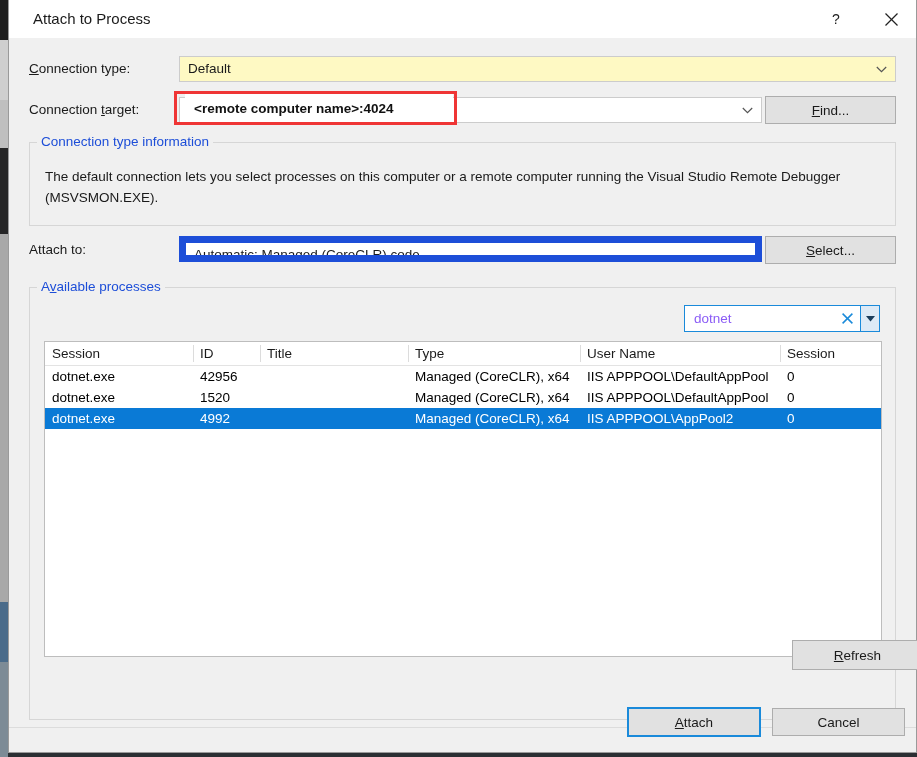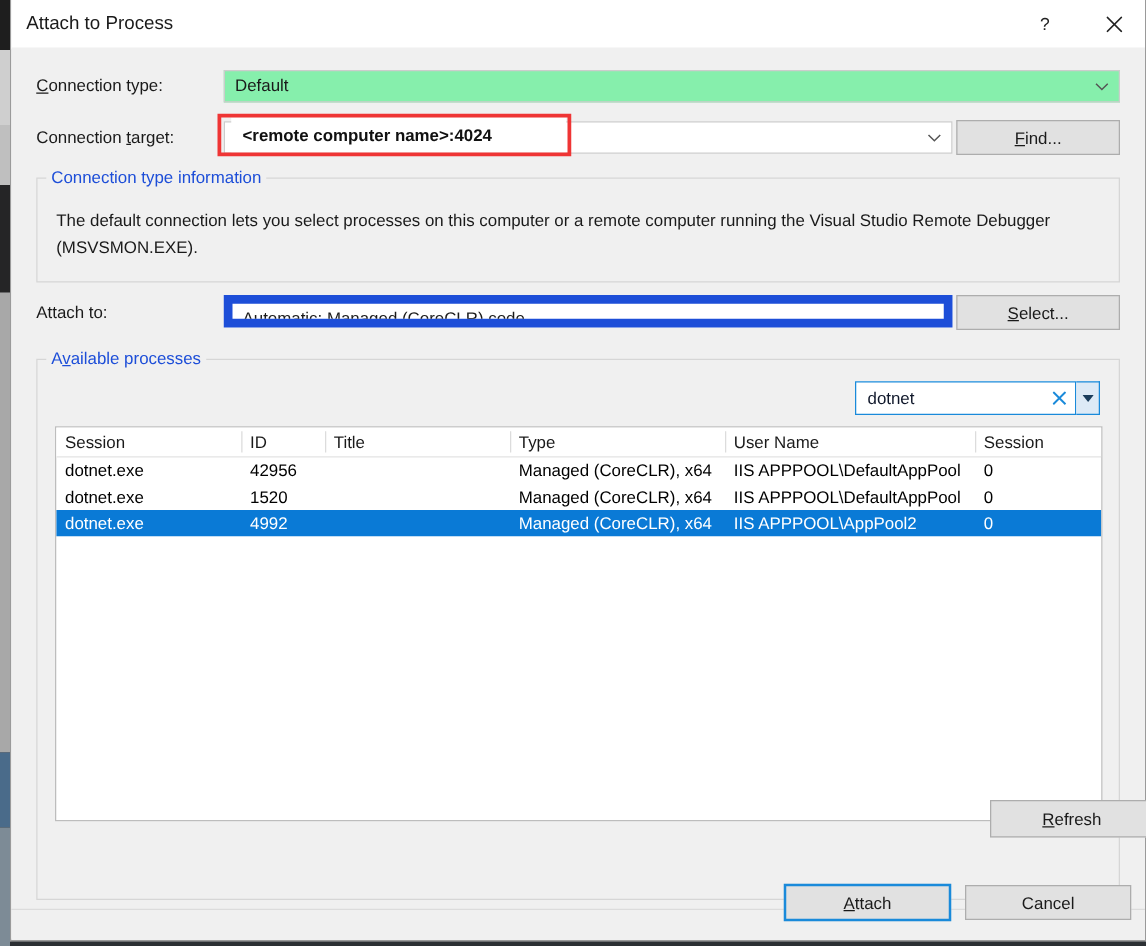--- a/index.html
+++ b/index.html
@@ -45,21 +45,21 @@
   }
 
   .titlebar {
     height: 38px;
     background: #ffffff;
     position: relative;
     border-bottom: 1px solid #ffffff;
   }
   .titlebar .title {
     position: absolute;
-    left: 12px;
+    left: 24px;
     top: 11px;
     font-size: 15px;
     color: #1a1a1a;
     line-height: 16px;
   }
   .tb-btn {
     position: absolute;
     top: 0;
     width: 46px;
     height: 38px;
@@ -87,21 +87,21 @@
     color: #1a1a1a;
     line-height: 26px;
     white-space: nowrap;
   }
   .lbl u { text-decoration: underline; }
 
   .combo {
     position: absolute;
     box-sizing: border-box;
     border: 1px solid #cccccc;
-    background: #86efac;
+    background: #fef9c3;
     height: 26px;
     line-height: 24px;
     padding-left: 8px;
     font-size: 13.5px;
     color: #1a1a1a;
     white-space: nowrap;
     overflow: hidden;
   }
   .combo.white { background: #ffffff; border: 1px solid #cccccc; }
   .combo .chev {
@@ -159,21 +159,21 @@
     box-sizing: border-box;
     background: #ffffff;
     border: 1px solid #1a8ada;
     display: flex;
     align-items: center;
   }
   .filterbox .ftext {
     flex: 1;
     padding-left: 9px;
     font-size: 13.5px;
-    color: #0f172a;
+    color: #8b5cf6;
   }
   .filterbox .fclear {
     width: 26px;
     display: flex; align-items: center; justify-content: center;
     color: #1a8ada;
     font-size: 15px;
     cursor: default;
   }
   .filter-drop {
     position: absolute;

